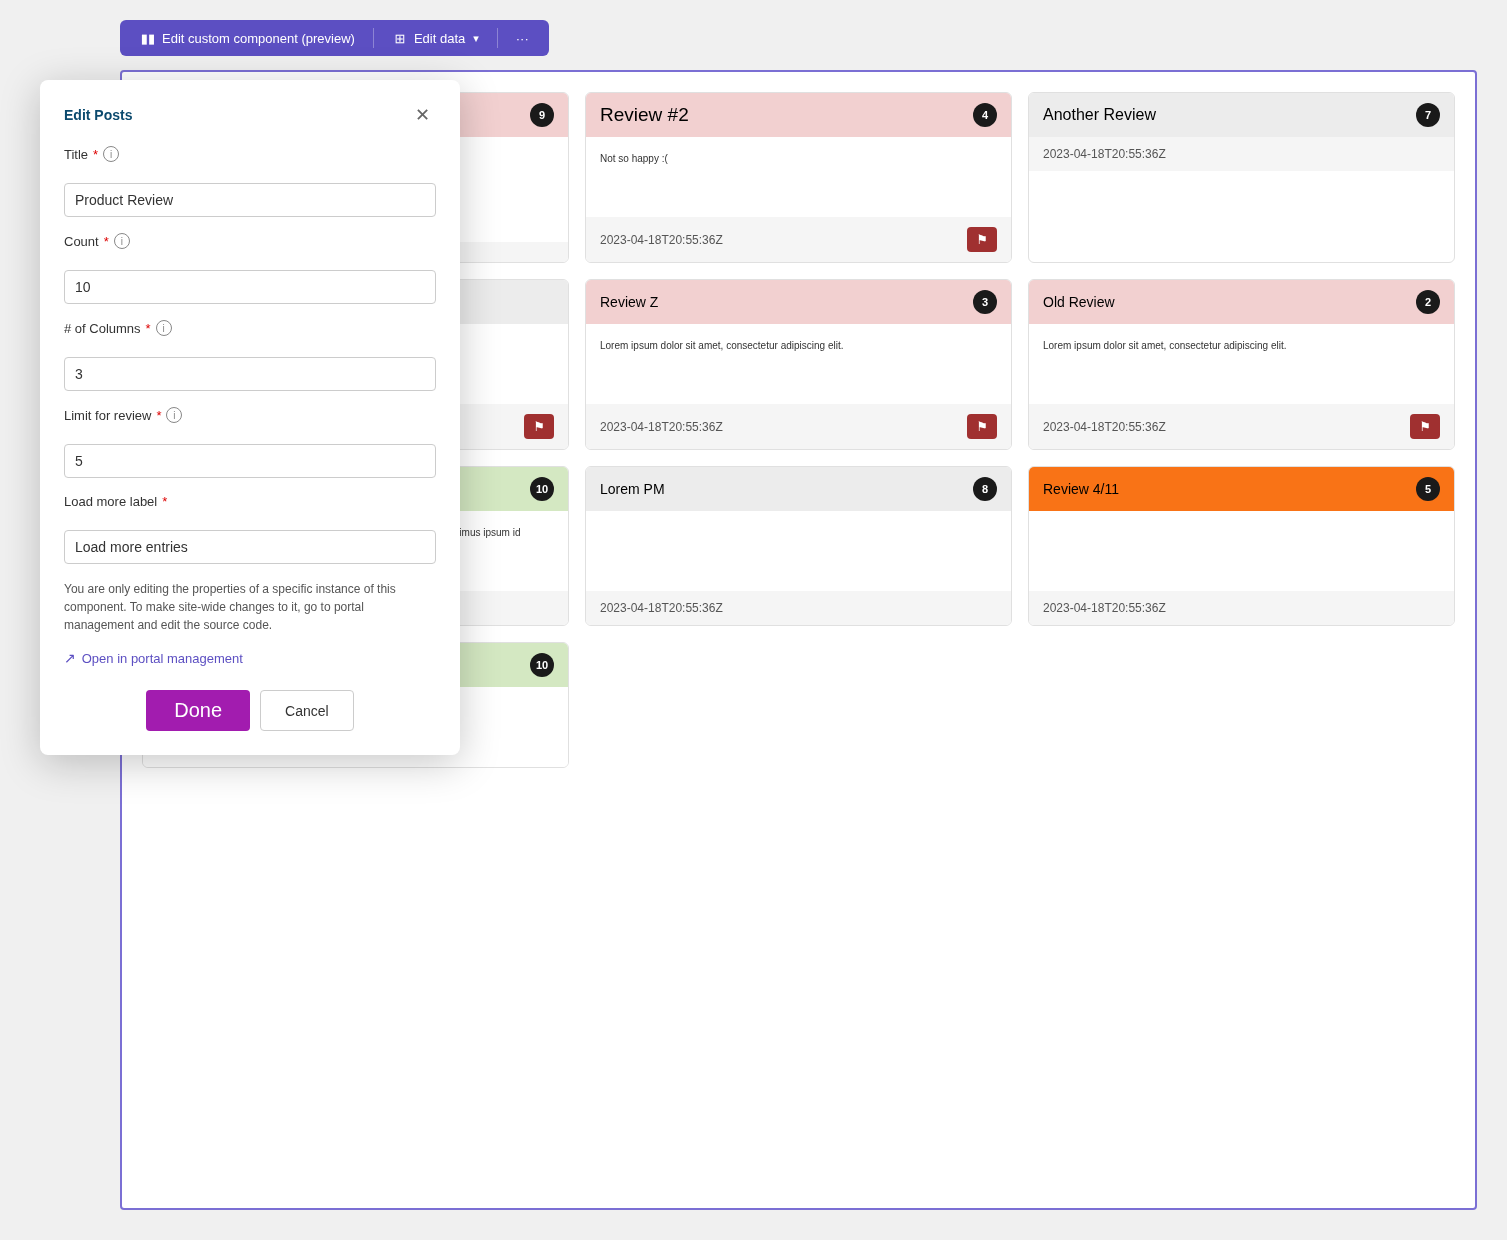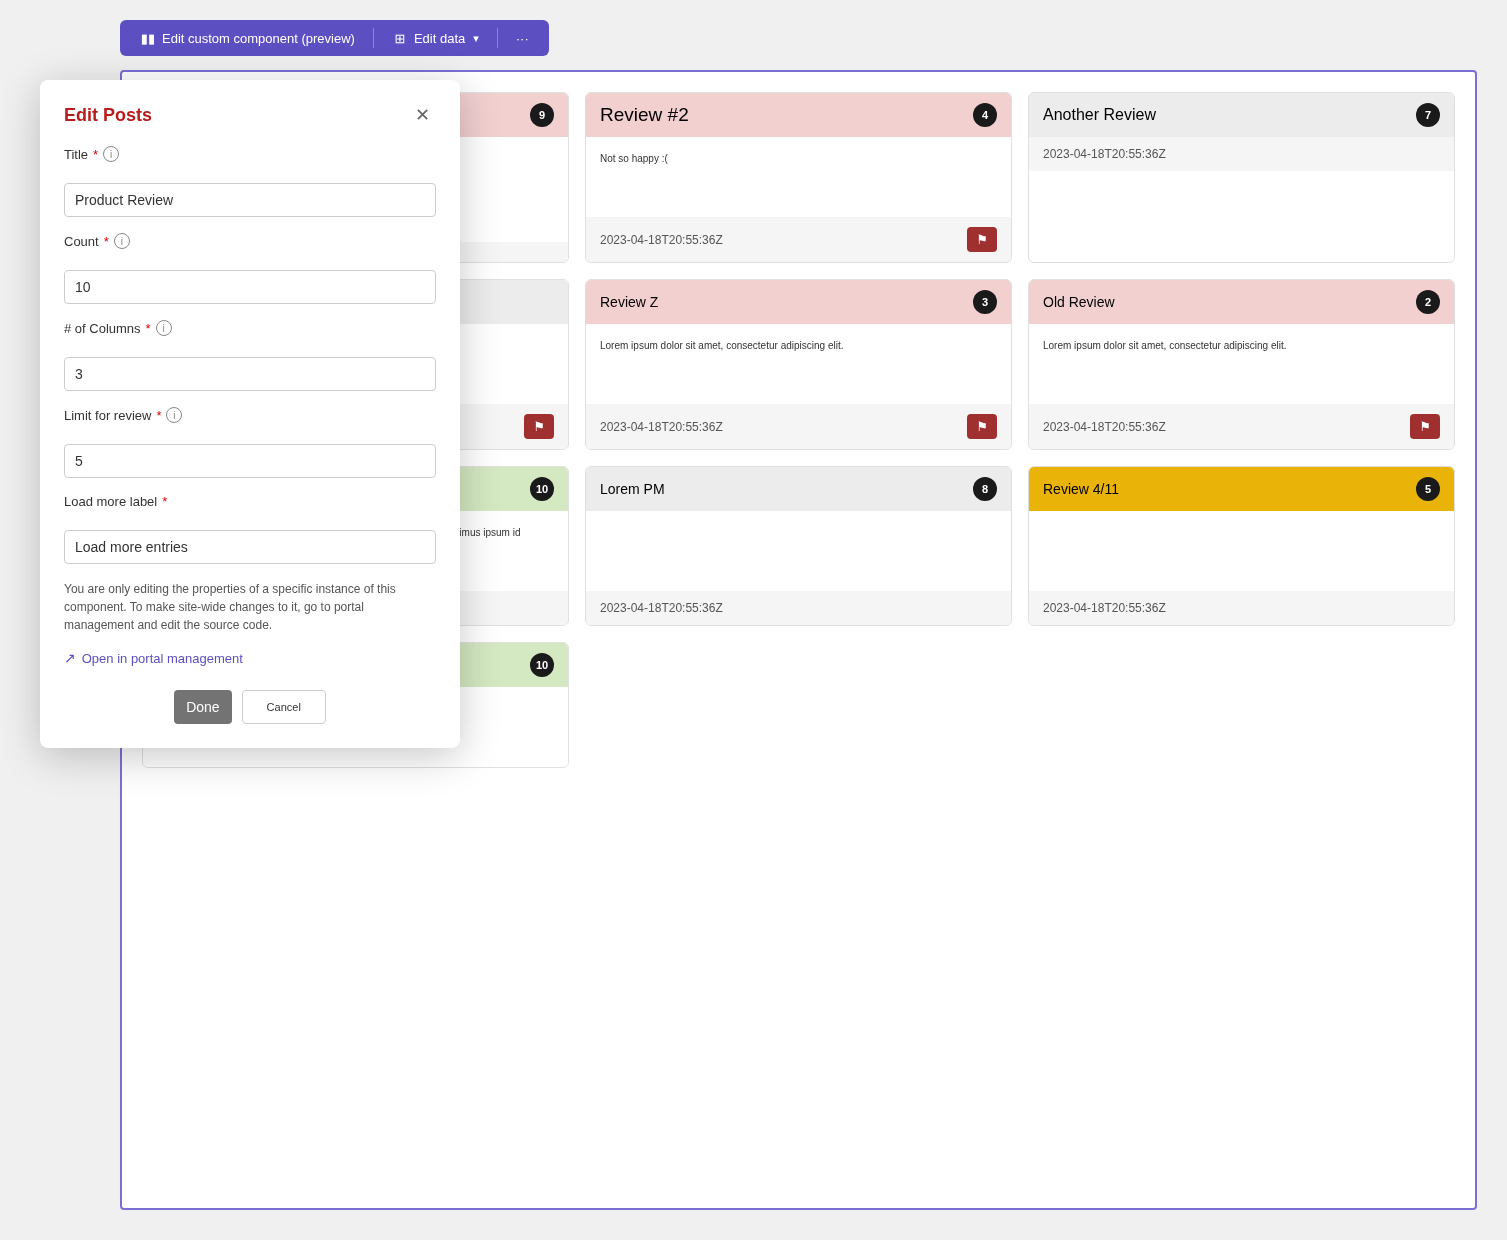--- a/index.html
+++ b/index.html
@@ -79,21 +79,21 @@
       display: flex;
       align-items: center;
       justify-content: space-between;
       padding: 10px 14px;
       font-size: 14px;
       font-weight: 500;
     }
     .card-header-pink { background: #f2d0d0; }
     .card-header-gray { background: #ececec; }
     .card-header-green { background: #d4e8c2; }
-    .card-header-yellow { background: #eab308; }
+    .card-header-yellow { background: #f97316; }
 
     .badge {
       background: #1a1a1a;
       color: white;
       border-radius: 50%;
       width: 24px;
       height: 24px;
       display: flex;
       align-items: center;
       justify-content: center;
@@ -153,23 +153,23 @@
       pointer-events: all;
     }
 
     .modal-header {
       display: flex;
       align-items: center;
       justify-content: space-between;
       margin-bottom: 20px;
     }
     .modal-title {
-      font-size: 18px;
+      font-size: 14px;
       font-weight: 600;
-      color: #b91c1c;
+      color: #0c4a6e;
     }
     .modal-close {
       background: none;
       border: none;
       font-size: 18px;
       cursor: pointer;
       color: #666;
       line-height: 1;
       padding: 2px 6px;
     }
@@ -228,36 +228,36 @@
     .portal-link-icon {
       font-size: 14px;
     }
 
     .modal-footer {
       display: flex;
       gap: 10px;
       justify-content: center;
     }
     .btn-done {
-      background: #737373;
+      background: #a21caf;
       color: white;
       border: none;
       border-radius: 4px;
-      padding: 9px 12px;
-      font-size: 14px;
+      padding: 9px 28px;
+      font-size: 20px;
       font-weight: 500;
       cursor: pointer;
     }
     .btn-cancel {
       background: white;
       color: #333;
       border: 1px solid #ccc;
       border-radius: 4px;
       padding: 9px 24px;
-      font-size: 11px;
+      font-size: 14px;
       cursor: pointer;
     }
   </style>
 </head>
 <body>
 
 <div class="toolbar">
   <div class="toolbar-btn">
     <span class="toolbar-icon">▮▮</span>
     <span>Edit custom component (preview)</span>

